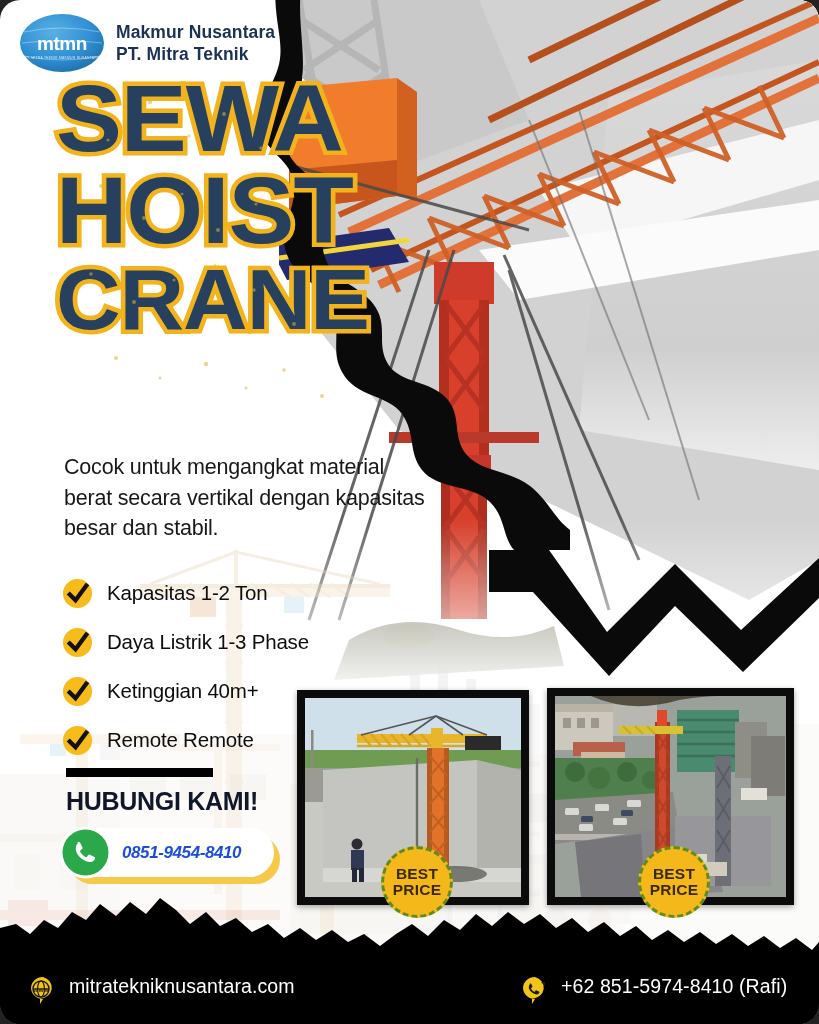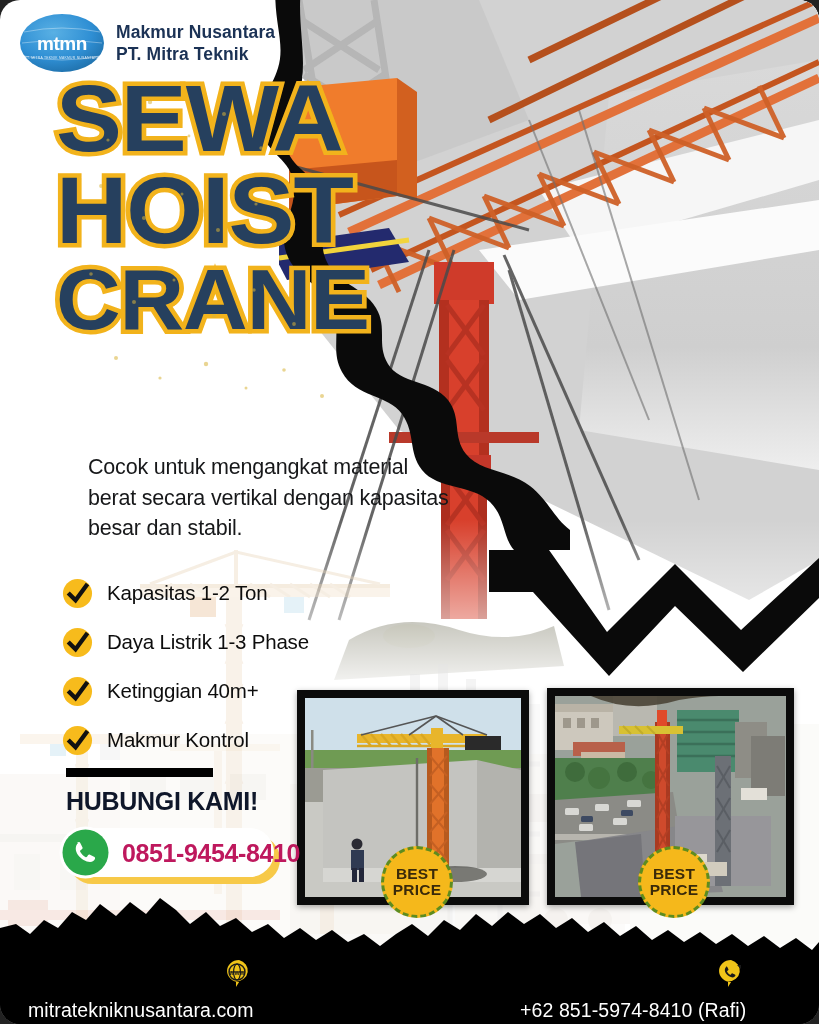--- a/index.html
+++ b/index.html
@@ -48,21 +48,21 @@
   }
   .footer-band{
     position:absolute; left:0; bottom:0; width:819px; height:69px;
     background:#000;
   }
   .footer-inner{
     position:absolute; left:0; bottom:0; width:819px; height:69px;
     display:flex; align-items:center;
     z-index:6;
   }
-  .foot-item{ display:flex; align-items:flex-end; gap:11px;flex-direction:column; }
+  .foot-item{ display:flex; align-items:flex-start; gap:11px; }
   .foot-web{ position:absolute; left:28px; }
   .foot-phone{ position:absolute; left:520px; }
   .foot-text{
     color:#fff; font-size:19.5px; letter-spacing:.1px;
     font-family:"Liberation Sans", sans-serif;
   }
   .foot-icon{ width:30px; height:30px; flex:none; }
 
   
   .header{
@@ -98,21 +98,21 @@
 
   
   .title-grain{
     position:absolute; left:56px; top:78px; width:300px; height:330px;
     z-index:19; pointer-events:none; opacity:.55;
   }
 
   
   .desc{
     position:absolute; left:64px; top:452px; width:370px; z-index:18;
-    color:#17181a; font-size:21.5px; line-height:1.42; letter-spacing:-.2px;margin-left:24px;
+    color:#17181a; font-size:21.5px; line-height:1.42; letter-spacing:-.2px;
   }
 
   
   .features{
     position:absolute; left:62px; top:570px; z-index:18;
   }
   .feat{
     display:flex; align-items:center; gap:14px; height:46px; margin-bottom:3px;
   }
   .check{ width:31px; height:31px; flex:none; }
@@ -132,21 +132,21 @@
   .wa-pill{
     position:absolute; left:62px; top:828px; z-index:18;
     width:212px; height:49px;
     background:#fff; border-radius:26px;
     box-shadow:6px 7px 0 #f7c948;
     display:flex; align-items:center;
   }
   .wa-circle{ position:absolute; left:-5px; top:-4px; width:57px; height:57px; }
   .wa-num{
     position:absolute; left:60px; top:50%; transform:translateY(-50%);
-    font-weight:bold; font-size:25px; color:#be185d;
+    font-weight:bold; font-style:italic; font-size:17px; color:#1d4ed8;
     letter-spacing:-.4px; white-space:nowrap;
   }
 
   
   .card{
     position:absolute; z-index:17;
     background:#0b0b0b; padding:8px;
     box-shadow:0 2px 6px rgba(0,0,0,.35);
   }
   .card-a{ left:297px; top:690px; width:232px; height:215px; }
@@ -514,21 +514,21 @@
         <circle cx="16" cy="16" r="15" fill="#f7bb1c"></circle>
         <path d="M8,17 L14,23 L25,8" stroke="#111" stroke-width="4.5" fill="none" stroke-linecap="square"></path>
       </svg>
       <span class="feat-label">Ketinggian 40m+</span>
     </div>
     <div class="feat">
       <svg class="check" viewBox="0 0 32 32">
         <circle cx="16" cy="16" r="15" fill="#f7bb1c"></circle>
         <path d="M8,17 L14,23 L25,8" stroke="#111" stroke-width="4.5" fill="none" stroke-linecap="square"></path>
       </svg>
-      <span class="feat-label">Makmur Kontrol</span>
+      <span class="feat-label">Remote Remote</span>
     </div>
   </div>
 
   <div class="rule"></div>
   <div class="hubungi">HUBUNGI KAMI!</div>
 
   <div class="wa-pill">
     <svg class="wa-circle" viewBox="0 0 57 57">
       <circle cx="28.5" cy="28.5" r="26" fill="#ffffff"></circle>
       <circle cx="28.5" cy="28.5" r="23" fill="#2aa84a"></circle>

